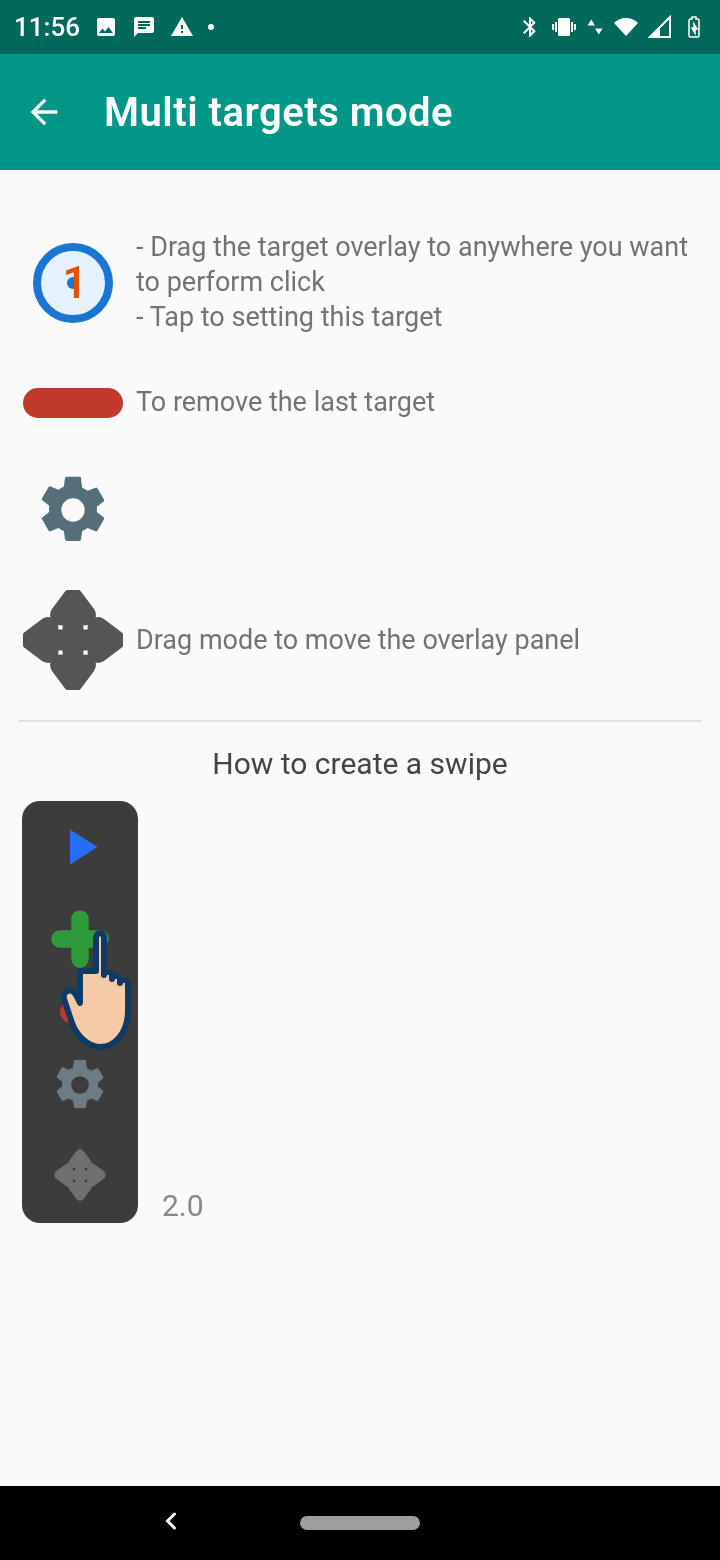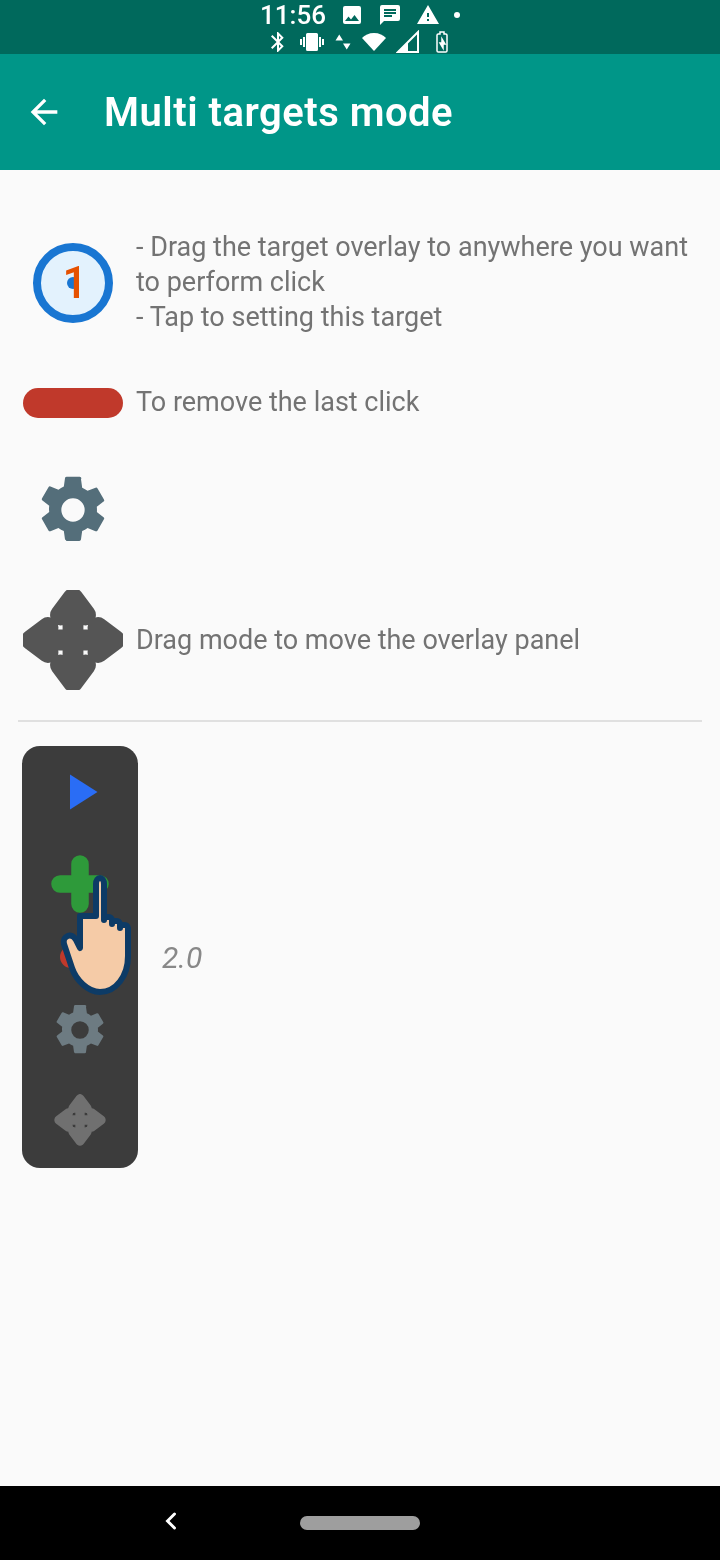--- a/index.html
+++ b/index.html
@@ -16,21 +16,20 @@
   .statusbar {
     height: 54px;
     background: #00695c;
     color: #fff;
     display: flex;
     align-items: center;
     justify-content: space-between;
     padding: 0 14px;
     font-size: 26px;
     font-weight: 500;
-    flex-direction: column;
   }
   .statusbar .left, .statusbar .right { display: flex; align-items: center; gap: 14px; }
   .statusbar .right { gap: 10px; }
   .statusbar svg { width: 24px; height: 24px; fill: #fff; }
   .dot { width:6px; height:6px; background:#fff; border-radius:50%; display:inline-block; }
 
   
   .appbar {
     height: 116px;
     background: #009688;
@@ -102,21 +101,21 @@
     display:flex; flex-direction:column; align-items:center; gap: 32px;
   }
   .overlay-panel svg { width:60px; height:60px; }
   .play { fill:#2a6df5; }
   .plus { stroke:#2e9a3a; stroke-width:14; }
   .minus { background:#c0392b; width:40px; height:22px; border-radius:12px; }
   .overlay-gear { fill:#6d7b82; }
   .overlay-move { stroke:#707070; fill:none; stroke-width:8;}
 
   .version { font-size:30px; color:#888; margin-left: 24px;}
-  .overlay-row { display:flex; align-items:center;font-style:italic; }
+  .overlay-row { display:flex; align-items:flex-end; }
 
   .hand {
     position:absolute; left:34px; top:118px;
   }
   .hand svg { width:120px; height:140px; }
 
   
   .navbar {
     position:absolute; bottom:0; left:0; right:0; height:74px; background:#000;
     display:flex; align-items:center; justify-content:space-around; padding: 0 100px;
@@ -184,21 +183,21 @@
       </div>
     </div>
     <div class="txt" style="white-space:pre-line">- Drag the target overlay to anywhere you want to perform click
 - Tap to setting this target</div>
   </div>
 
   <div class="row" style="margin-top:50px">
     <div class="iconbox">
       <div class="pill"></div>
     </div>
-    <div class="txt">To remove the last click</div>
+    <div class="txt">To remove the last target</div>
   </div>
 
   <div class="row" style="margin-top:50px">
     <div class="iconbox gear">
       <svg viewBox="0 0 24 24">
           <path d="M19.14 12.94a7.14 7.14 0 0 0 .05-.94 7.14 7.14 0 0 0-.05-.94l2.03-1.58a.5.5 0 0 0 .12-.64l-1.92-3.32a.5.5 0 0 0-.6-.22l-2.39.96a7.03 7.03 0 0 0-1.62-.94l-.36-2.54A.5.5 0 0 0 13.9 2h-3.8a.5.5 0 0 0-.49.42l-.36 2.54c-.58.24-1.12.56-1.62.94l-2.39-.96a.5.5 0 0 0-.6.22L2.72 8.48a.5.5 0 0 0 .12.64l2.03 1.58c-.04.31-.07.63-.07.94s.03.63.07.94l-2.03 1.58a.5.5 0 0 0-.12.64l1.92 3.32c.13.22.39.31.6.22l2.39-.96c.5.38 1.04.7 1.62.94l.36 2.54c.4.24.25.42.49.42h3.8a.5.5 0 0 0 .49-.42l.36-2.54c.58-.24 1.12-.56 1.62-.94l2.39.96c.22.09.47 0 .6-.22l1.92-3.32a.5.5 0 0 0-.12-.64l-2.03-1.58zM12 15.5A3.5 3.5 0 1 1 15.5 12 3.5 3.5 0 0 1 12 15.5z"></path>
         </svg>
     </div>
   </div>
 
@@ -206,20 +205,21 @@
     <div class="iconbox move">
       <svg viewBox="0 0 48 48">
         <path d="M24 4 L24 44 M4 24 L44 24 M24 4 L18 12 M24 4 L30 12 M24 44 L18 36 M24 44 L30 36 M4 24 L12 18 M4 24 L12 30 M44 24 L36 18 M44 24 L36 30" stroke-linecap="round"></path>
       </svg>
     </div>
     <div class="txt">Drag mode to move the overlay panel</div>
   </div>
 
   <hr class="divider">
 
+  <div class="swipe-title">How to create a swipe</div>
 
   <div class="overlay-section overlay-row">
     <div class="overlay-panel">
       <svg class="play" viewBox="0 0 24 24">
           <path d="M8 5v14l11-7z"></path>
         </svg>
       <svg viewBox="0 0 48 48">
           <path class="plus" d="M24 8 L24 40 M8 24 L40 24" stroke-linecap="round"></path>
         </svg>
       <div class="minus"></div>

